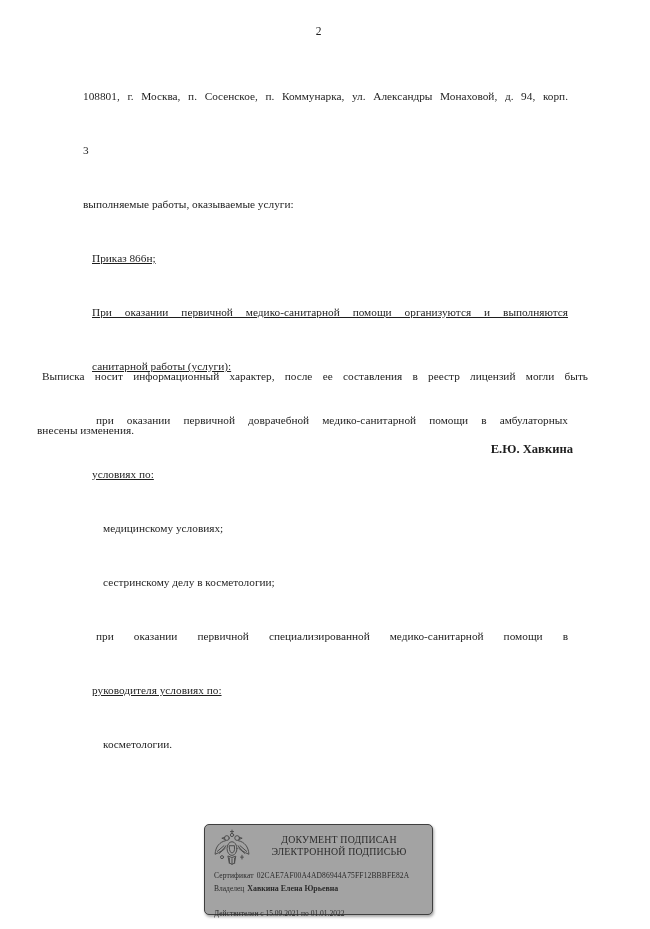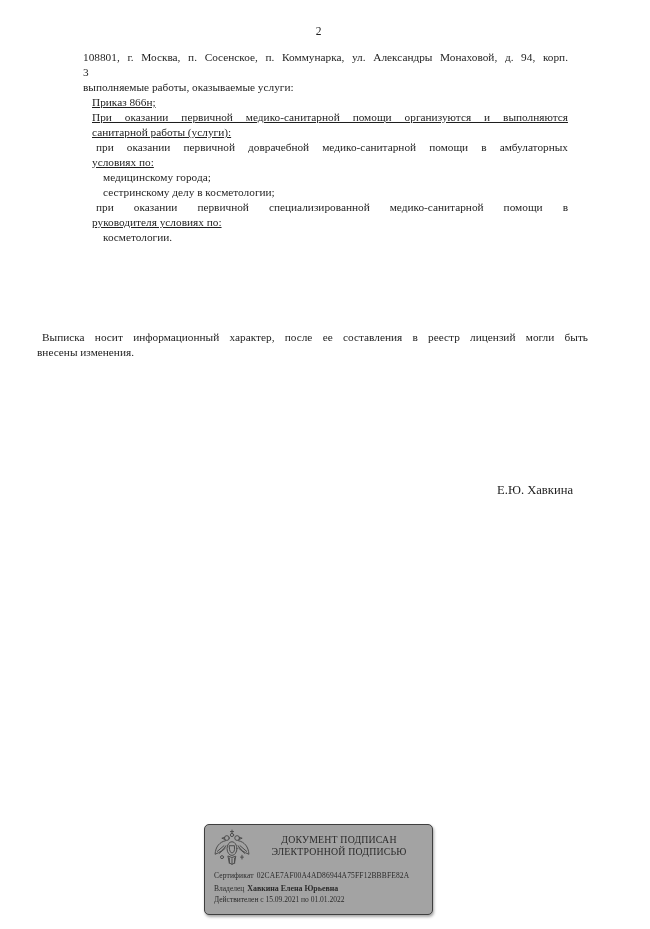--- a/index.html
+++ b/index.html
@@ -13,21 +13,21 @@
     margin:0 auto;
   }
   .page-number{
     position:absolute;top:25px;left:0;width:637px;
     text-align:center;font-size:11.5px;
   }
   .body-block{
     position:absolute;left:83px;top:50px;width:485px;
     font-size:11.3px;line-height:15px;
   }
-  .ln{white-space:normal;}
+  .ln{white-space:normal;margin-top:39px;}
   .i0{padding-left:0;}
   .i1{padding-left:9px;text-decoration:underline;}
   .i2{padding-left:13px;}
   .i3{padding-left:20px;}
   .j{text-align:justify;text-align-last:justify;}
   .item9{
     position:absolute;left:77px;top:266px;width:491px;
     font-size:11.3px;line-height:15px;
   }
   .item9 .l2{padding-left:6px;}
@@ -35,61 +35,61 @@
     position:absolute;left:37px;top:330px;width:551px;
     font-size:11.3px;line-height:15px;
   }
   .note-block .l1{padding-left:5px;}
   .signature-block{
     position:absolute;left:34px;top:397px;
     font-size:12.6px;font-weight:bold;line-height:22.6px;
   }
   .signature-name{
     position:absolute;top:442px;right:77px;
-    font-size:12.6px;font-weight:normal;margin-top:41px;
+    font-size:12.6px;font-weight:bold;
   }
   .stamp{
     position:absolute;left:204px;top:824px;width:229px;height:91px;
     border:1.6px solid #3f3f3f;border-radius:5px;
     box-shadow:1px 2px 3px rgba(0,0,0,0.35);
     box-sizing:border-box;background:#a3a3a3;
   }
   .stamp-eagle{position:absolute;left:8px;top:4px;width:38px;height:42px;}
   .stamp-title{
     position:absolute;left:46px;top:9px;width:176px;
     text-align:center;font-size:9.8px;line-height:11.8px;
     letter-spacing:0.2px;color:#2a2a2a;
   }
   .stamp-line{
     position:absolute;left:9px;right:2px;
     font-size:7.5px;color:#2a2a2a;white-space:nowrap;
   }
   .stamp-cert{top:46px;letter-spacing:0.15px;}
   .stamp-owner{top:58.5px;}
-  .stamp-valid{top:70px;}
+  .stamp-valid{top:84px;}
   .stamp-owner b{font-size:7.9px;text-align:center;}
   .sep{display:inline-block;width:3px;}
 </style>
 </head>
 <body>
 
 <div class="page">
 
   <div class="page-number">2</div>
 
   <div class="body-block">
     <div class="ln i0 j">108801, г. Москва, п. Сосенское, п. Коммунарка, ул. Александры Монаховой, д. 94, корп.</div>
     <div class="ln i0">3</div>
     <div class="ln i0">выполняемые работы, оказываемые услуги:</div>
     <div class="ln i1">Приказ 866н;</div>
     <div class="ln i1 j">При оказании первичной медико-санитарной помощи организуются и выполняются</div>
     <div class="ln i1">санитарной работы (услуги):</div>
     <div class="ln i2 j">при оказании первичной доврачебной медико-санитарной помощи в амбулаторных</div>
     <div class="ln i1">условиях по:</div>
-    <div class="ln i3">медицинскому города;</div>
+    <div class="ln i3">медицинскому условиях;</div>
     <div class="ln i3">сестринскому делу в косметологии;</div>
     <div class="ln i2 j">при оказании первичной специализированной медико-санитарной помощи в</div>
     <div class="ln i1">руководителя условиях по:</div>
     <div class="ln i3">косметологии.</div>
   </div>
 
 
   <div class="note-block">
     <div class="ln l1 j">Выписка носит информационный характер, после ее составления в реестр лицензий могли быть</div>
     <div class="ln">внесены изменения.</div>

